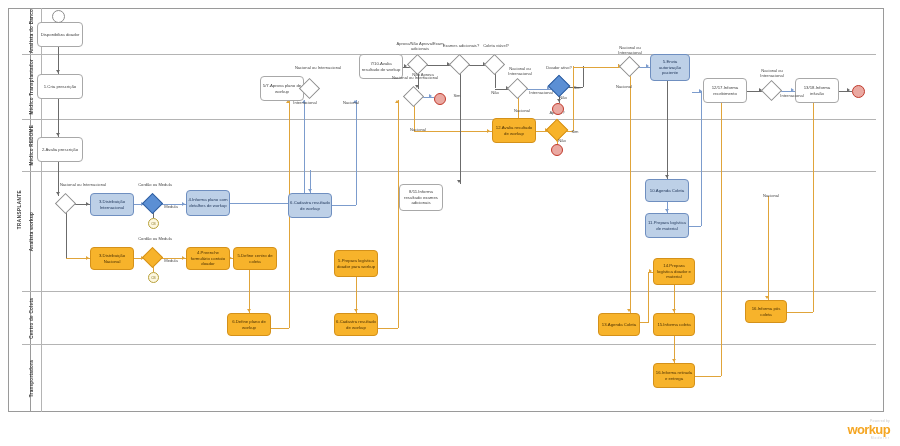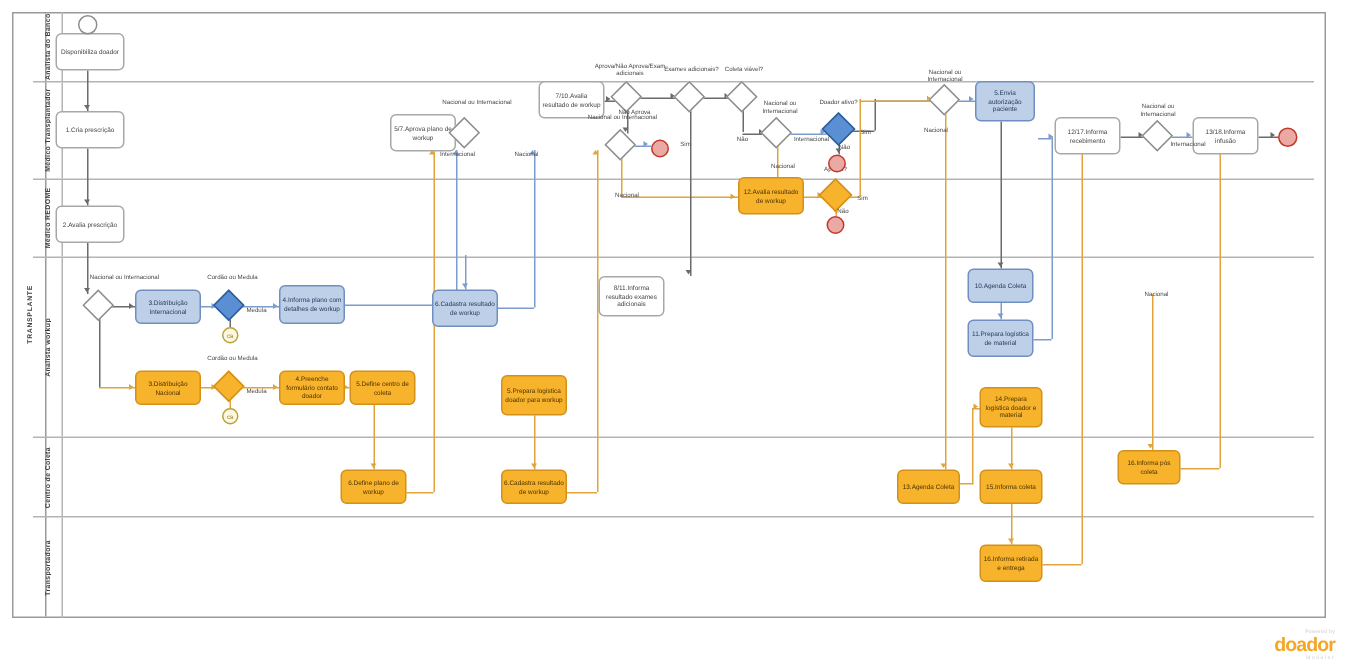--- a/index.html
+++ b/index.html
@@ -410,17 +410,17 @@
       <div class="flab" style="left: 555px; top: 95px; width: 16px;">Não</div>
       <div class="flab" style="left: 568px; top: 129px; width: 14px;">Sim</div>
       <div class="flab" style="left: 554px; top: 138px; width: 16px;">Não</div>
       <div class="flab" style="left: 610px; top: 84px; width: 28px;">Nacional</div>
       <div class="flab" style="left: 757px; top: 193px; width: 28px;">Nacional</div>
       <div class="flab" style="left: 775px; top: 93px; width: 34px;">Internacional</div>
     </div>
 
   <div class="brand">
     <div class="pb">Powered by</div>
-    <div class="bz">doador</div>
+    <div class="bz">workup</div>
     <div class="md">Modeler</div>
   </div>
 
 </div>
 
 </body></html>

